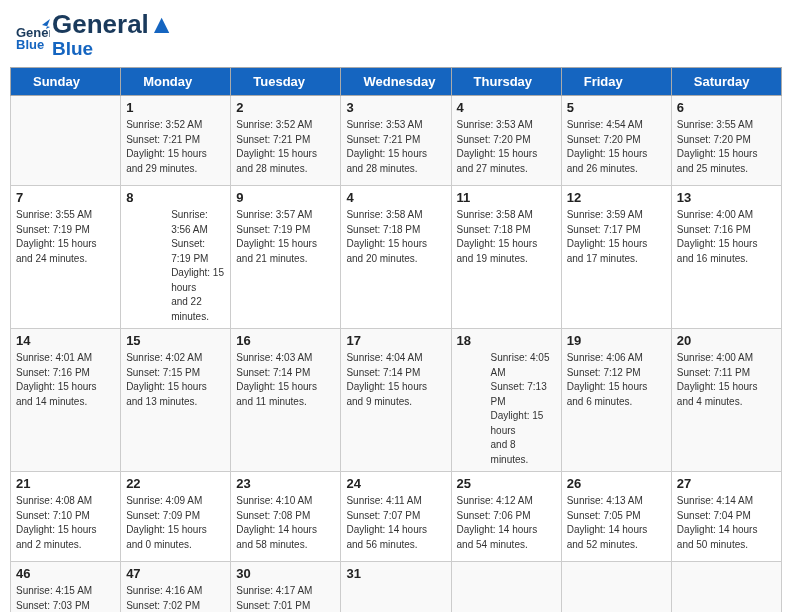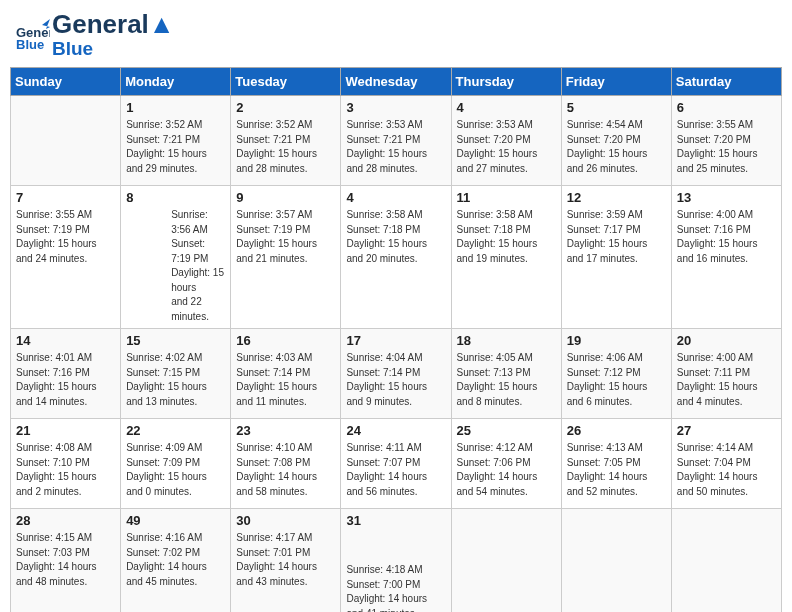--- a/index.html
+++ b/index.html
@@ -33,21 +33,21 @@
     table {
       width: 100%;
       border-collapse: collapse;
       table-layout: fixed;
     }
     thead tr th {
       background-color: #1565c0;
       color: #fff;
       font-size: 13px;
       font-weight: bold;
-      padding: 6px 4px;
+      padding: 6px 22px;
       text-align: left;
       border: 1px solid #aaa;
     }
     tbody tr td {
       vertical-align: top;
       border: 1px solid #ccc;
       padding: 4px 5px;
       font-size: 11px;
       color: #222;
       height: 90px;
@@ -234,21 +234,21 @@
         </td>
         <td>
           <span class="day-num">17</span>
           <div class="cell-content" style="white-space: pre-line;">Sunrise: 4:04 AM
 Sunset: 7:14 PM
 Daylight: 15 hours
 and 9 minutes.</div>
         </td>
         <td>
           <span class="day-num">18</span>
-          <div class="cell-content" style="white-space: pre-line;">Sunrise: 4:05 AM
+          <div class="cell-content" style="white-space: pre-line; margin-left: 34px;">Sunrise: 4:05 AM
 Sunset: 7:13 PM
 Daylight: 15 hours
 and 8 minutes.</div>
         </td>
         <td>
           <span class="day-num">19</span>
           <div class="cell-content" style="white-space: pre-line;">Sunrise: 4:06 AM
 Sunset: 7:12 PM
 Daylight: 15 hours
 and 6 minutes.</div>
@@ -307,28 +307,28 @@
         <td>
           <span class="day-num">27</span>
           <div class="cell-content" style="white-space: pre-line;">Sunrise: 4:14 AM
 Sunset: 7:04 PM
 Daylight: 14 hours
 and 50 minutes.</div>
         </td>
       </tr>
       <tr>
         <td>
-          <span class="day-num">28</span>
+          <span class="day-num">46</span>
           <div class="cell-content" style="white-space: pre-line;">Sunrise: 4:15 AM
 Sunset: 7:03 PM
 Daylight: 14 hours
 and 48 minutes.</div>
         </td>
         <td>
-          <span class="day-num">49</span>
+          <span class="day-num">47</span>
           <div class="cell-content" style="white-space: pre-line;">Sunrise: 4:16 AM
 Sunset: 7:02 PM
 Daylight: 14 hours
 and 45 minutes.</div>
         </td>
         <td>
           <span class="day-num">30</span>
           <div class="cell-content" style="white-space: pre-line;">Sunrise: 4:17 AM
 Sunset: 7:01 PM
 Daylight: 14 hours

